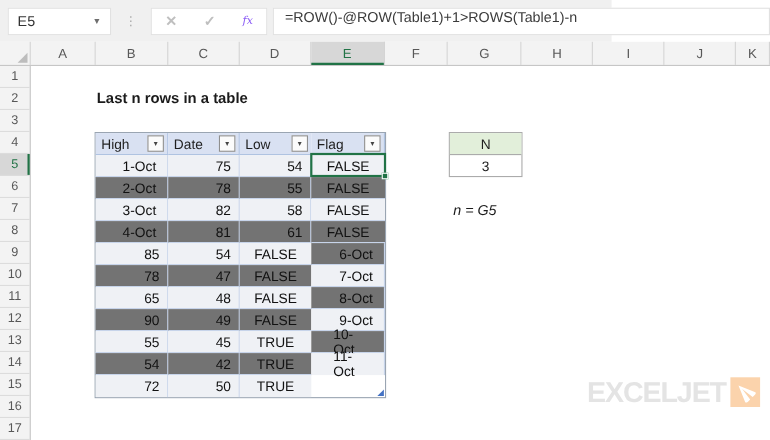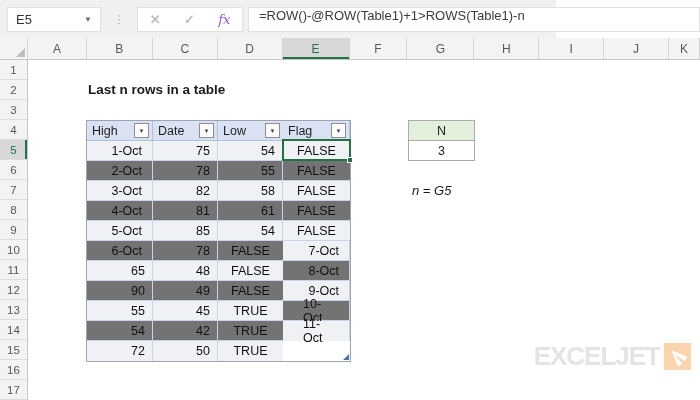--- a/index.html
+++ b/index.html
@@ -12,21 +12,21 @@
   .namebox { position:absolute; left:7px; top:7px; width:94px; height:25px; background:#fff;
              border:1px solid #E1E1E1; display:flex; align-items:center; padding:0 8px;
              font-size:13px; color:#333; }
   .namebox .caret { margin-left:auto; color:#6e6e6e; font-size:8px; }
   .sep-dots { position:absolute; left:112px; top:7px; height:25px; width:14px; display:flex;
               align-items:center; justify-content:center; color:#A6A6A6; font-size:11px; }
   .fnbox { position:absolute; left:137px; top:7px; width:106px; height:25px; background:#fff;
            border:1px solid #E1E1E1; display:flex; align-items:center; justify-content:space-around; }
   .btn-cancel { color:#BFBFBF; font-size:13px; font-weight:bold; }
   .btn-enter  { color:#BFBFBF; font-size:13px; font-weight:bold; }
-  .btn-fx     { color:#8b5cf6; font-size:13px; font-family:"DejaVu Serif", serif; font-style:italic; }
+  .btn-fx     { color:#8b5cf6; font-size:10px; font-family:"DejaVu Serif", serif; font-style:italic; }
   .formulabar { position:absolute; left:248px; top:7px; width:452px; height:25px; background:#fff;
                 border:1px solid #E1E1E1; display:flex; align-items:flex-start; padding-left:10px;
                 font-size:13px; color:#3b3b3b; white-space:nowrap; }
 
   
   .colheaders { position:absolute; left:0; top:38px; width:700px; height:22px; background:#F3F3F3;
                 border-bottom:1px solid #C6C6C6; display:flex; }
   .corner { width:28px; height:21px; border-right:1px solid #D4D4D4; position:relative; }
   .corner::after { content:""; position:absolute; right:2px; bottom:2px;
                    border-left:9px solid transparent; border-bottom:9px solid #BDBDBD; }
@@ -168,26 +168,26 @@
       <div class="dcell num">55</div>
       <div class="dcell flag lastcol">FALSE</div>
       <div class="dcell date band">3-Oct</div>
       <div class="dcell num band">82</div>
       <div class="dcell num band">58</div>
       <div class="dcell flag band lastcol">FALSE</div>
       <div class="dcell date">4-Oct</div>
       <div class="dcell num">81</div>
       <div class="dcell num">61</div>
       <div class="dcell flag lastcol">FALSE</div>
-      <div class="dcell date band">5-Oct</div>
       <div class="dcell num band">85</div>
       <div class="dcell num band">54</div>
       <div class="dcell flag band lastcol">FALSE</div>
       <div class="dcell date">6-Oct</div>
       <div class="dcell num">78</div>
+      <div class="dcell num">47</div>
       <div class="dcell flag lastcol">FALSE</div>
       <div class="dcell date band">7-Oct</div>
       <div class="dcell num band">65</div>
       <div class="dcell num band">48</div>
       <div class="dcell flag band lastcol">FALSE</div>
       <div class="dcell date">8-Oct</div>
       <div class="dcell num">90</div>
       <div class="dcell num">49</div>
       <div class="dcell flag lastcol">FALSE</div>
       <div class="dcell date band">9-Oct</div>

